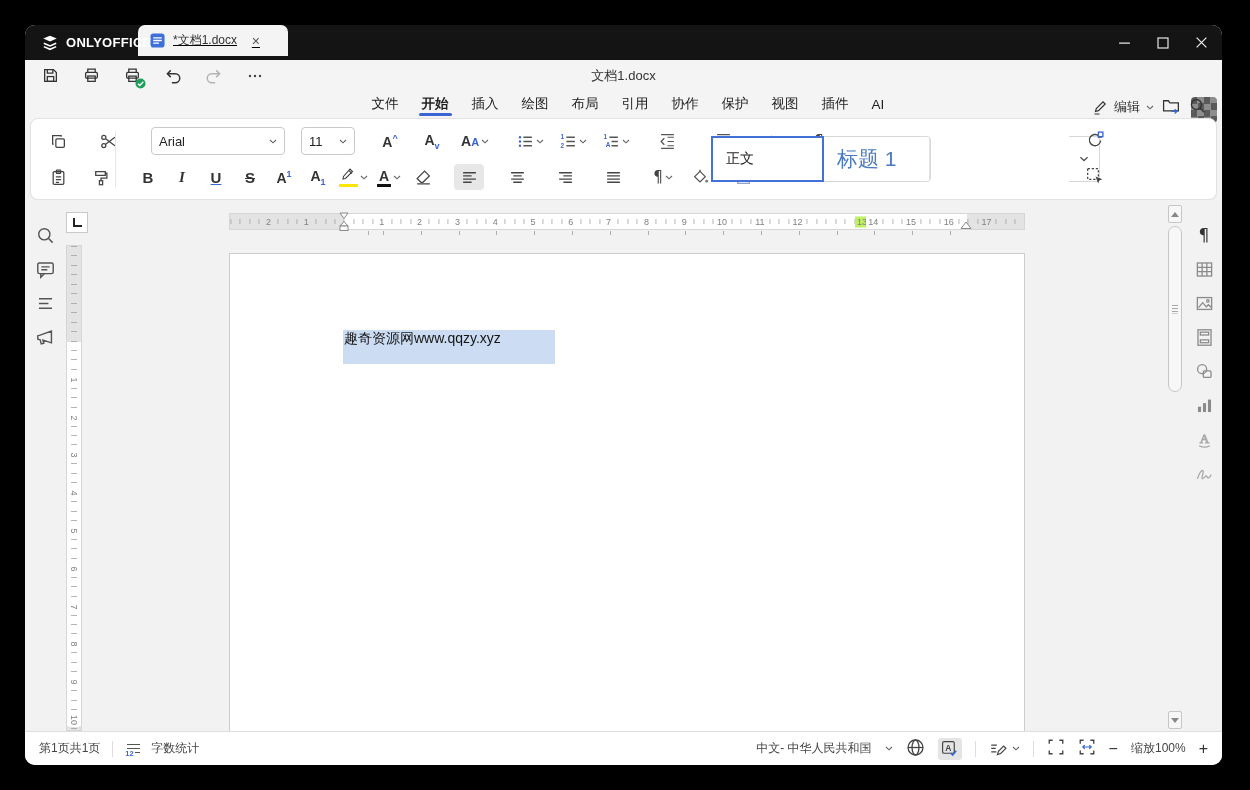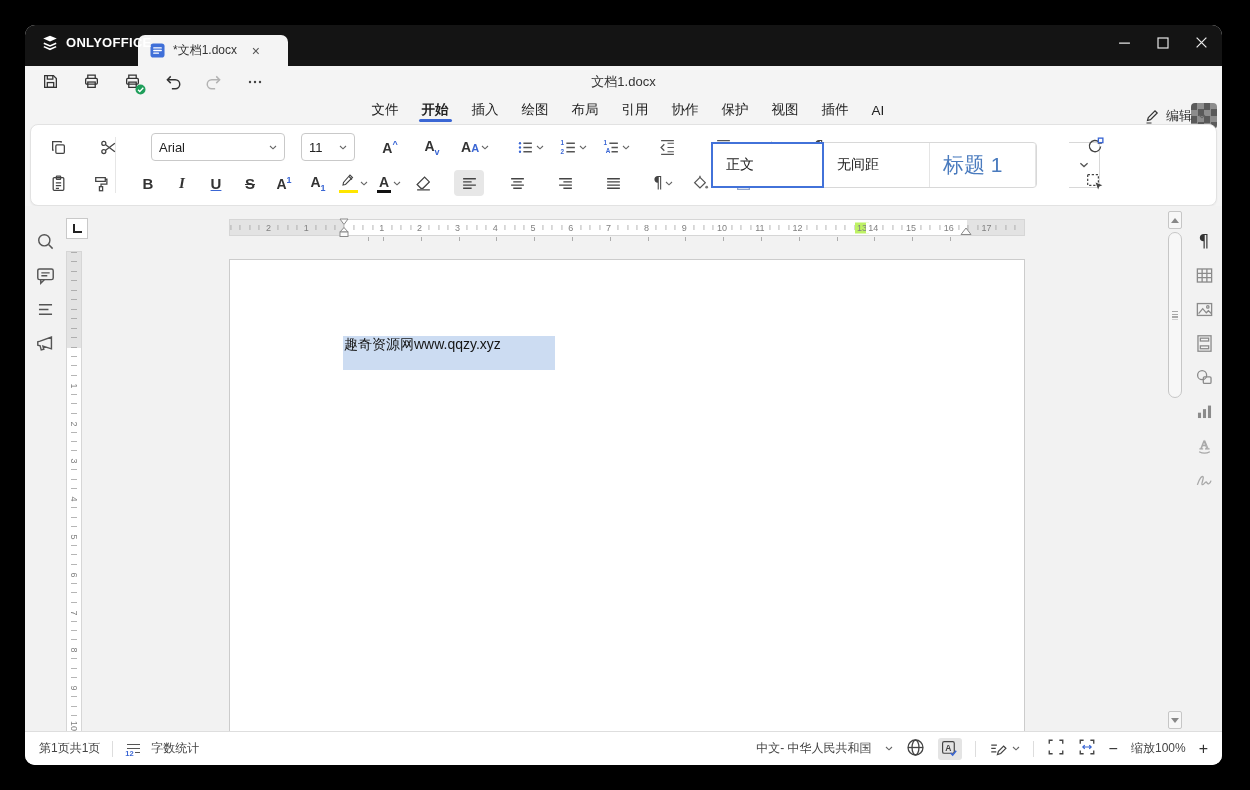--- a/index.html
+++ b/index.html
@@ -2,21 +2,21 @@
 <html><head>
 <meta charset="utf-8">
 <style>
   html,body{margin:0;padding:0;background:#000;}
   .stage{position:relative;width:1250px;height:790px;background:#000;overflow:hidden;
          font-family:"Liberation Sans","DejaVu Sans",sans-serif;-webkit-font-smoothing:antialiased;}
   .window{position:absolute;left:25px;top:25px;width:1197px;height:740px;border-radius:10px;
           overflow:hidden;background:#f4f4f4;display:flex;flex-direction:column;}
 
   
-  .titlebar{height:41px;background:#141414;display:flex;align-items:flex-end;flex:none;position:relative;}
+  .titlebar{height:35px;background:#141414;display:flex;align-items:flex-start;flex:none;position:relative;text-decoration:underline;}
   .brand{position:absolute;left:16px;top:0;height:35px;display:flex;align-items:center;gap:7px;color:#fff;
          font-weight:bold;font-size:13px;letter-spacing:.3px;}
   .doc-tab{margin-left:113px;height:31px;background:#f4f4f4;border-radius:7px 7px 0 0;display:flex;
            align-items:center;gap:8px;padding:0 26px 0 12px;width:112px;}
   .doc-tab .tab-title{font-size:12px;color:#333;white-space:nowrap;flex:1;}
   .doc-tab .tab-close{color:#555;font-size:14px;line-height:1;padding:0 2px;}
   .win-controls{position:absolute;right:14px;top:0;height:35px;display:flex;align-items:center;gap:26px;}
 
   
   .header{position:relative;flex:none;background:#f4f4f4;}
@@ -25,21 +25,21 @@
   .qbtn{width:20px;height:20px;display:flex;align-items:center;justify-content:center;position:relative;}
   .doc-title{position:absolute;left:0;right:0;text-align:center;font-size:13px;color:#333;}
   .avatar{position:absolute;right:5px;top:37px;width:26px;height:26px;border-radius:4px;
           background:repeating-conic-gradient(#8d8d8d 0 25%, #5a5a5a 0 50%);background-size:13px 13px;}
   .tabs-row{height:26px;display:flex;align-items:center;padding-left:30px;position:relative;justify-content:center;}
   .menu-tab{margin-right:21px;font-size:13.5px;color:#222;height:100%;display:flex;align-items:center;
             position:relative;padding:0 1px;}
   .menu-tab.active{font-weight:bold;}
   .menu-tab.active::after{content:"";position:absolute;left:-2px;right:-2px;bottom:1px;height:3px;
             background:#3a66d4;border-radius:2px;}
-  .tabs-right{position:absolute;right:16px;top:10px;height:100%;display:flex;align-items:center;gap:8px;flex-direction:column;}
+  .tabs-right{position:absolute;right:16px;top:3px;height:100%;display:flex;align-items:center;gap:8px;}
   .edit-group{display:flex;align-items:center;gap:6px;font-size:13px;color:#333;}
 
   
   .ribbon{margin:1px 5px 0;background:#fff;border:1px solid #e2e2e2;border-radius:8px;height:80px;
           position:relative;flex:none;box-shadow:0 1px 2px rgba(0,0,0,.05);}
   .ribbon-row{position:absolute;left:12px;display:flex;align-items:center;height:28px;gap:4px;}
   .row1{top:8px;gap:12px;} .row2{top:44px;}
   .rib-sep{position:absolute;left:84px;top:12px;height:56px;width:1px;background:#e6e6e6;}
   .rib-btn{min-width:26px;height:26px;display:flex;align-items:center;justify-content:center;
            border-radius:4px;gap:2px;padding:0 2px;color:#333;}
@@ -463,21 +463,20 @@
           <path d="M8 4.5v7M4.5 8h7" stroke="#5b83c9" stroke-width="1.1" stroke-dasharray="1.6 1.5"></path>
             </svg>
         <svg class="chev" width="8" height="5" viewBox="0 0 8 5" fill="none" stroke="#666" stroke-width="1.1">
               <path d="M1 1l3 2.8L7 1"></path>
             </svg>
       </div>
     </div>
 
     <div class="styles-gallery">
           <div class="style-item selected">正文</div>
-          <div class="style-item">无间距</div>
           <div class="style-item heading">标题 1</div>
         </div>
     <div class="styles-gallery" style="left:1038px;width:30px;border-left:0;border-radius:0 4px 4px 0;">
       <div class="styles-dd">
             <svg class="chev" width="10" height="6" viewBox="0 0 8 5" fill="none" stroke="#555" stroke-width="1.1">
               <path d="M1 1l3 2.8L7 1"></path>
             </svg>
           </div>
     </div>
 

